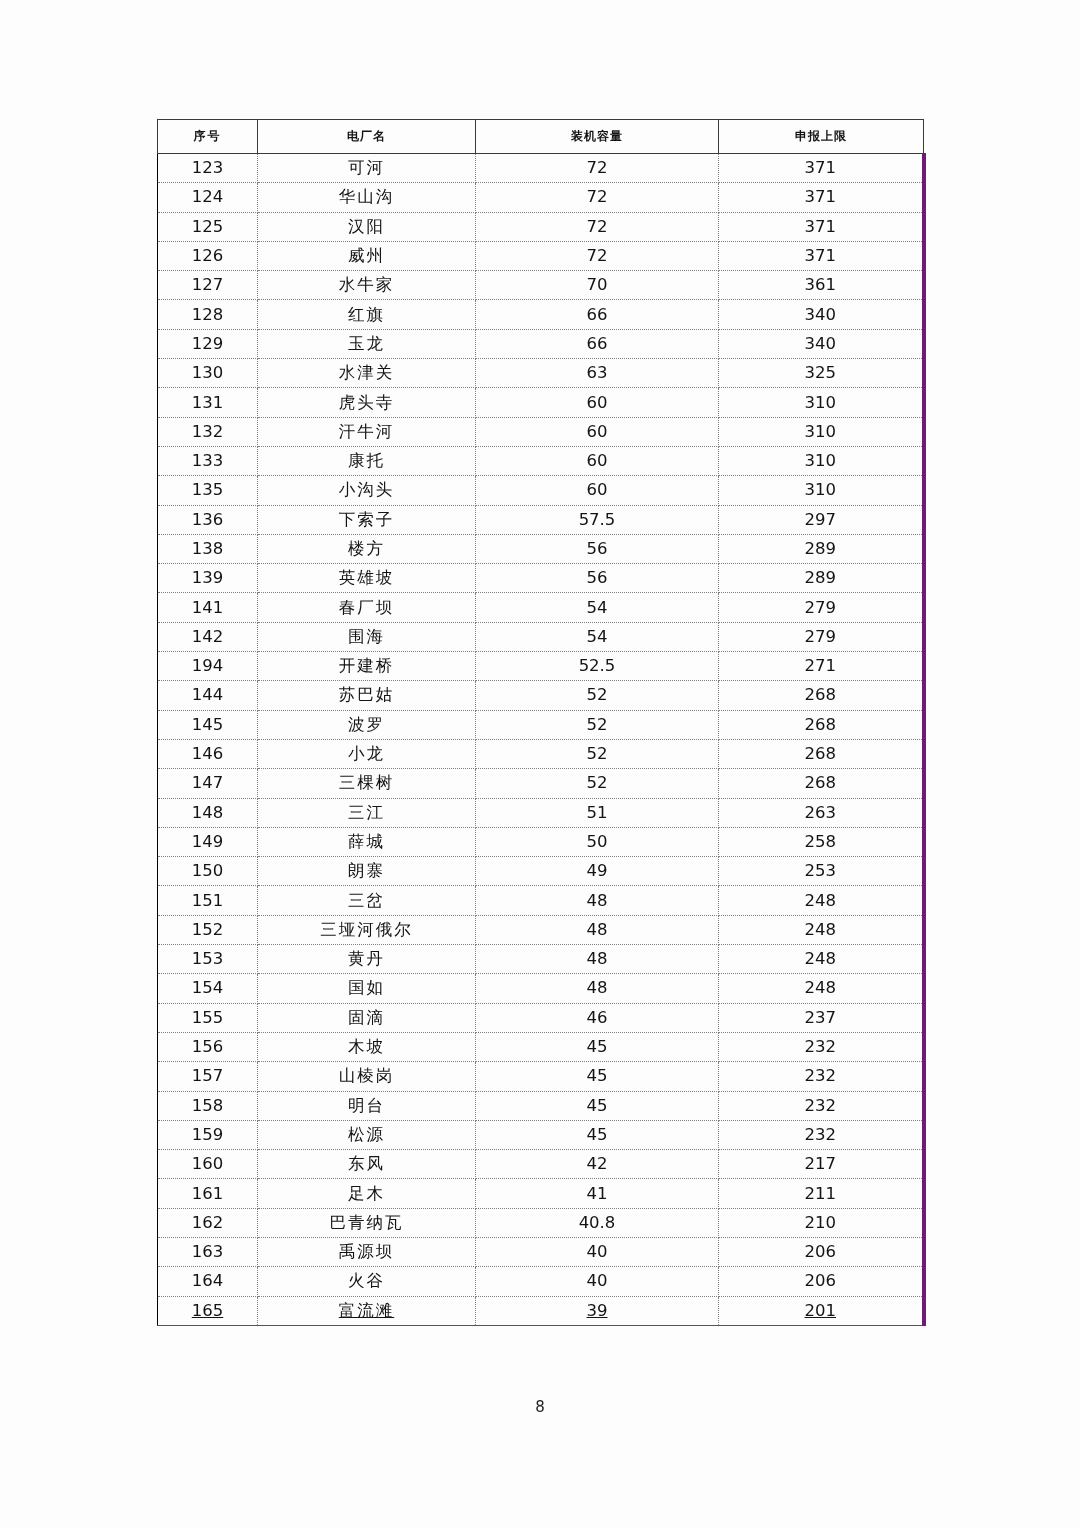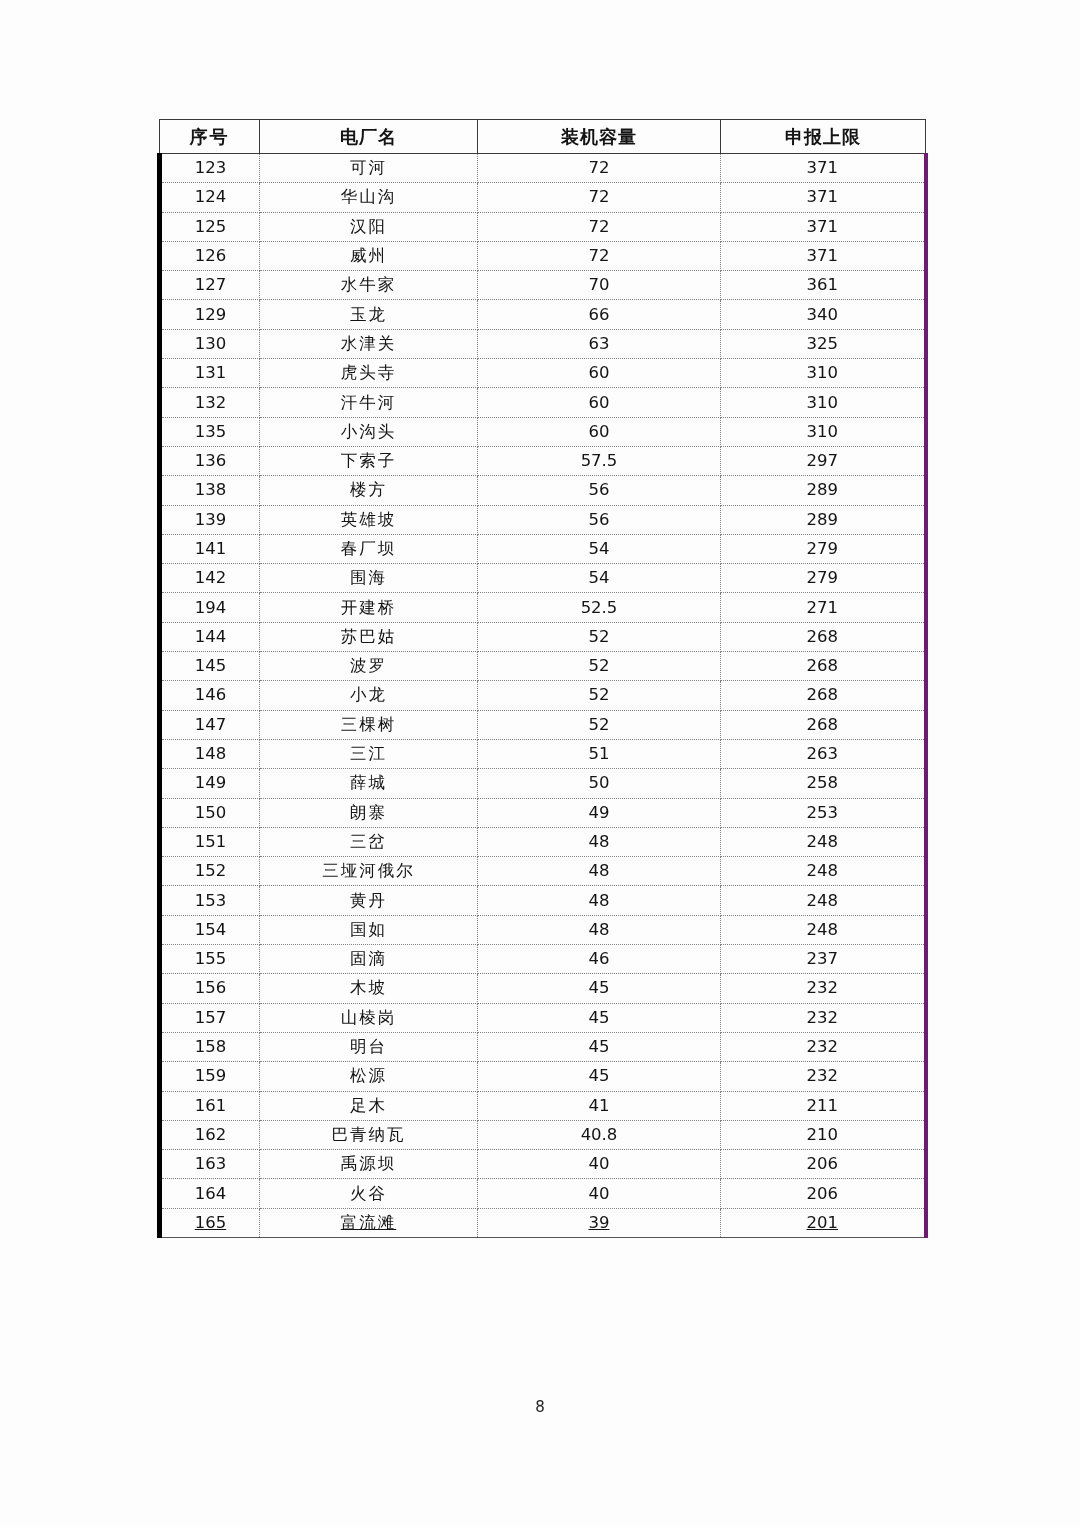--- a/index.html
+++ b/index.html
@@ -43,31 +43,31 @@
     height: 28.3px;
     padding: 0;
     font-size: 16.5px;
     line-height: 28px;
     font-weight: normal;
     color: #141414;
   }
   table.data thead th {
     border: 1px solid #3a3a3a;
     font-weight: bold;
-    font-size: 18px;
+    font-size: 12px;
     letter-spacing: 1px;
     text-align: center;
     height: 33px;
     line-height: 33px;
   }
   table.data thead tr th:first-child { letter-spacing: 2px; }
 
   
   table.data { border: 1px solid #555; }
-  table.data tbody tr td:first-child { border-left: 5px solid #000000; }
+  table.data tbody tr td:first-child { border-left: 1px solid #000000; }
   table.data tbody tr td:last-child { border-right: 4px solid #701a75; }
   table.data tbody tr:last-child td { border-bottom: 1px solid #555; text-decoration: underline; }
 
   td.idx { text-align: center; }
   td.name { text-align: center; letter-spacing: 2px; }
   td.cap { text-align: center; }
   td.lim { text-align: center; padding-left: 10px; }
 
   .page-number {
     position: absolute;
@@ -124,20 +124,26 @@
             <td class="cap">72</td>
             <td class="lim">371</td>
           </tr>
           <tr>
             <td class="idx">127</td>
             <td class="name">水牛家</td>
             <td class="cap">70</td>
             <td class="lim">361</td>
           </tr>
           <tr>
+            <td class="idx">128</td>
+            <td class="name">红旗</td>
+            <td class="cap">66</td>
+            <td class="lim">340</td>
+          </tr>
+          <tr>
             <td class="idx">129</td>
             <td class="name">玉龙</td>
             <td class="cap">66</td>
             <td class="lim">340</td>
           </tr>
           <tr>
             <td class="idx">130</td>
             <td class="name">水津关</td>
             <td class="cap">63</td>
             <td class="lim">325</td>
@@ -148,20 +154,26 @@
             <td class="cap">60</td>
             <td class="lim">310</td>
           </tr>
           <tr>
             <td class="idx">132</td>
             <td class="name">汗牛河</td>
             <td class="cap">60</td>
             <td class="lim">310</td>
           </tr>
           <tr>
+            <td class="idx">133</td>
+            <td class="name">康托</td>
+            <td class="cap">60</td>
+            <td class="lim">310</td>
+          </tr>
+          <tr>
             <td class="idx">135</td>
             <td class="name">小沟头</td>
             <td class="cap">60</td>
             <td class="lim">310</td>
           </tr>
           <tr>
             <td class="idx">136</td>
             <td class="name">下索子</td>
             <td class="cap">57.5</td>
             <td class="lim">297</td>
@@ -284,20 +296,26 @@
             <td class="idx">158</td>
             <td class="name">明台</td>
             <td class="cap">45</td>
             <td class="lim">232</td>
           </tr>
           <tr>
             <td class="idx">159</td>
             <td class="name">松源</td>
             <td class="cap">45</td>
             <td class="lim">232</td>
+          </tr>
+          <tr>
+            <td class="idx">160</td>
+            <td class="name">东风</td>
+            <td class="cap">42</td>
+            <td class="lim">217</td>
           </tr>
           <tr>
             <td class="idx">161</td>
             <td class="name">足木</td>
             <td class="cap">41</td>
             <td class="lim">211</td>
           </tr>
           <tr>
             <td class="idx">162</td>
             <td class="name">巴青纳瓦</td>

